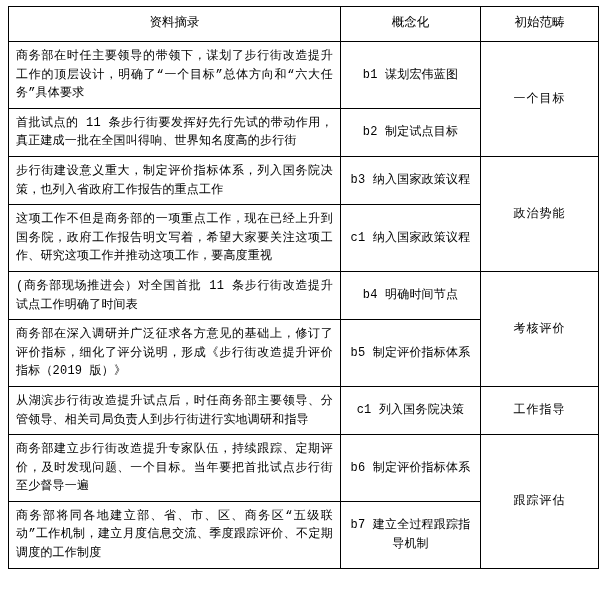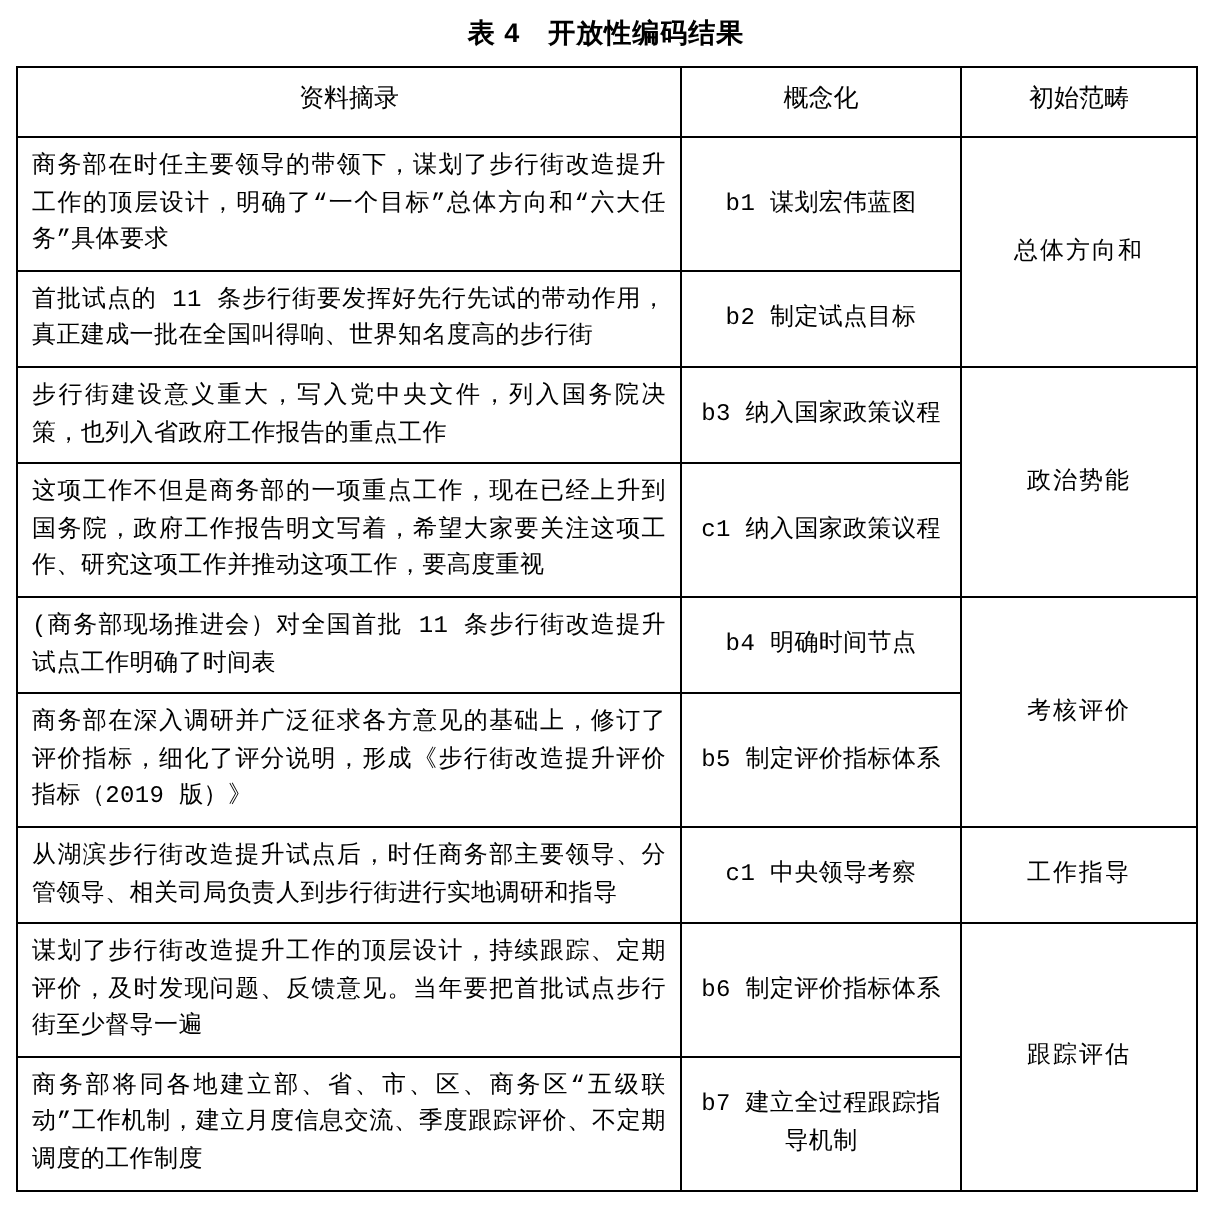--- a/index.html
+++ b/index.html
@@ -67,72 +67,69 @@
   td.category {
     text-align: center;
     letter-spacing: 1px;
   }
 </style>
 </head>
 <body>
 
 <div class="page">
 
-  <div class="caption">
-    <span class="cap-num">表 4</span><span>开放性编码结果</span>
-  </div>
 
   <table class="coding">
     <colgroup>
       <col class="c1">
       <col class="c2">
       <col class="c3">
     </colgroup>
     <thead>
       <tr>
         <th>资料摘录</th>
         <th>概念化</th>
         <th>初始范畴</th>
       </tr>
     </thead>
     <tbody>
       <tr>
         <td class="excerpt">商务部在时任主要领导的带领下，谋划了步行街改造提升工作的顶层设计，明确了“一个目标”总体方向和“六大任务”具体要求</td>
         <td class="concept">b1 谋划宏伟蓝图</td>
-        <td class="category" rowspan="2">总体方向和</td>
+        <td class="category" rowspan="2">一个目标</td>
       </tr>
       <tr>
         <td class="excerpt">首批试点的 11 条步行街要发挥好先行先试的带动作用，真正建成一批在全国叫得响、世界知名度高的步行街</td>
         <td class="concept">b2 制定试点目标</td>
       </tr>
       <tr>
-        <td class="excerpt">步行街建设意义重大，写入党中央文件，列入国务院决策，也列入省政府工作报告的重点工作</td>
+        <td class="excerpt">步行街建设意义重大，制定评价指标体系，列入国务院决策，也列入省政府工作报告的重点工作</td>
         <td class="concept">b3 纳入国家政策议程</td>
         <td class="category" rowspan="2">政治势能</td>
       </tr>
       <tr>
         <td class="excerpt">这项工作不但是商务部的一项重点工作，现在已经上升到国务院，政府工作报告明文写着，希望大家要关注这项工作、研究这项工作并推动这项工作，要高度重视</td>
         <td class="concept">c1 纳入国家政策议程</td>
       </tr>
       <tr>
         <td class="excerpt">(商务部现场推进会）对全国首批 11 条步行街改造提升试点工作明确了时间表</td>
         <td class="concept">b4 明确时间节点</td>
         <td class="category" rowspan="2">考核评价</td>
       </tr>
       <tr>
         <td class="excerpt">商务部在深入调研并广泛征求各方意见的基础上，修订了评价指标，细化了评分说明，形成《步行街改造提升评价指标（2019 版）》</td>
         <td class="concept">b5 制定评价指标体系</td>
       </tr>
       <tr>
         <td class="excerpt">从湖滨步行街改造提升试点后，时任商务部主要领导、分管领导、相关司局负责人到步行街进行实地调研和指导</td>
-        <td class="concept">c1 中央领导考察</td>
+        <td class="concept">c1 列入国务院决策</td>
         <td class="category" rowspan="1">工作指导</td>
       </tr>
       <tr>
-        <td class="excerpt">谋划了步行街改造提升工作的顶层设计，持续跟踪、定期评价，及时发现问题、反馈意见。当年要把首批试点步行街至少督导一遍</td>
+        <td class="excerpt">商务部建立步行街改造提升专家队伍，持续跟踪、定期评价，及时发现问题、一个目标。当年要把首批试点步行街至少督导一遍</td>
         <td class="concept">b6 制定评价指标体系</td>
         <td class="category" rowspan="2">跟踪评估</td>
       </tr>
       <tr>
         <td class="excerpt">商务部将同各地建立部、省、市、区、商务区“五级联动”工作机制，建立月度信息交流、季度跟踪评价、不定期调度的工作制度</td>
         <td class="concept">b7 建立全过程跟踪指导机制</td>
       </tr>
     </tbody>
   </table>
 

